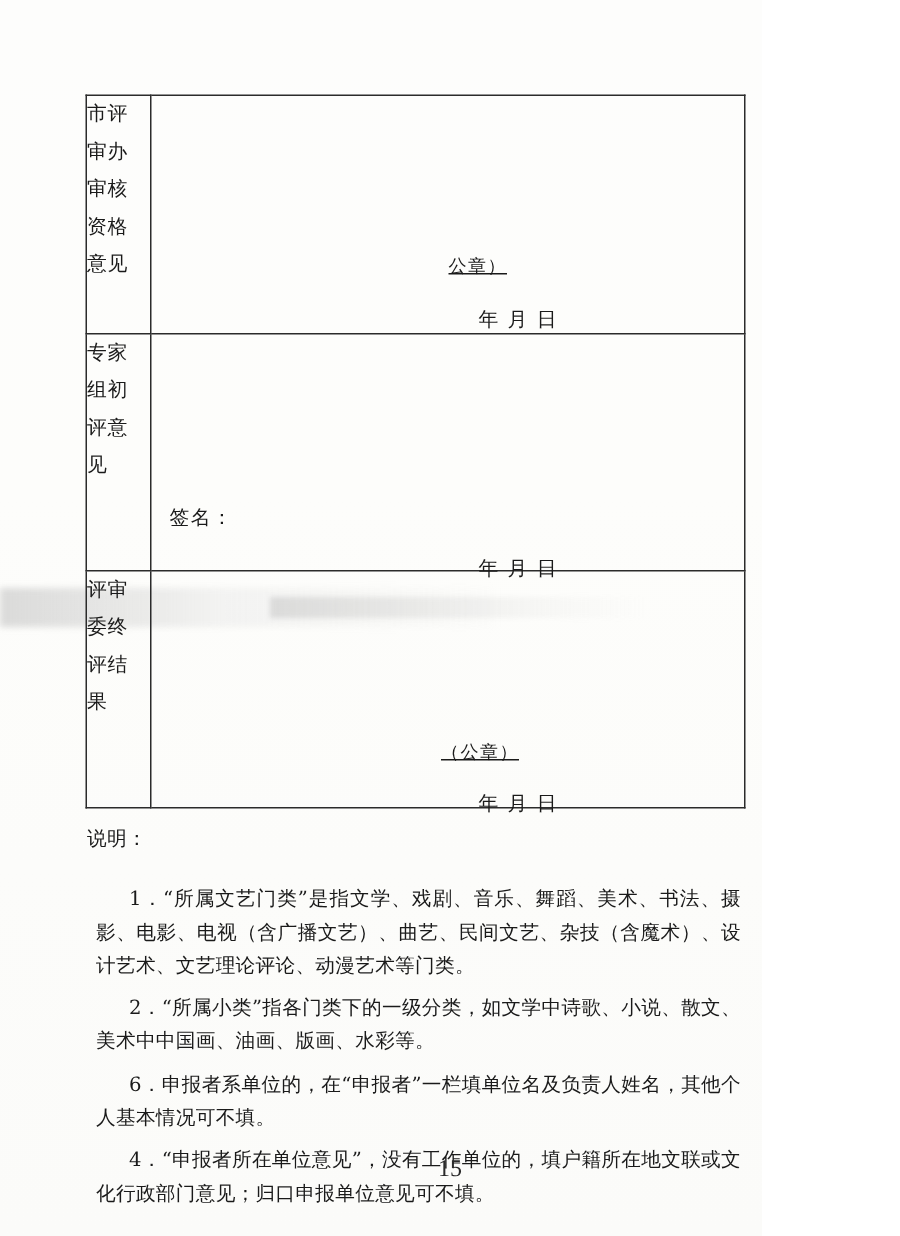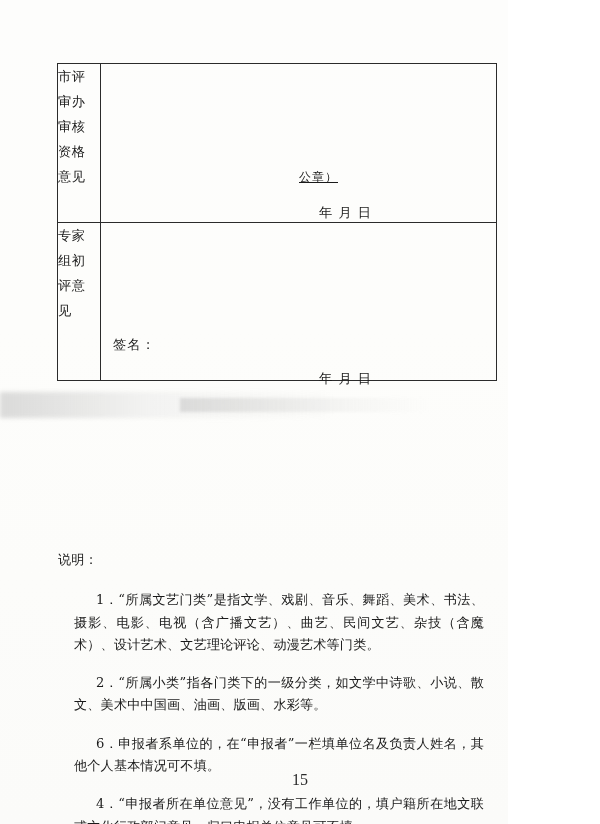--- a/index.html
+++ b/index.html
@@ -109,21 +109,21 @@
     width: 442px;
     font-size: 13.1px;
     line-height: 22.3px;
     letter-spacing: 0.2px;
     text-align: justify;
   }
   .notes .title {
     margin: 0 0 18px 0;
   }
   .notes p {
-    margin: 16px;
+    margin: 6px;
     text-indent: 0;
   }
   .notes .item {
     text-indent: 22px;
   }
   .pageno {
     position: absolute;
     left: 0;
     top: 771px;
     width: 600px;
@@ -161,20 +161,32 @@
         <div class="lbl">专家
 组初
 评意
 见</div>
       </td>
       <td class="body-cell">
         <div class="signline r2-sign">签名：</div>
         <div class="datel r2-date">年  月  日</div>
       </td>
     </tr>
+    <tr class="row3">
+      <td class="lbl-cell">
+        <div class="lbl">评审
+委终
+评结
+果</div>
+      </td>
+      <td class="body-cell">
+        <div class="seal r3-seal">（公章）</div>
+        <div class="datel r3-date">年  月  日</div>
+      </td>
+    </tr>
   </tbody>
     </table>
 
   <div class="notes">
     <p class="title">说明：</p>
     <p class="item">1．“所属文艺门类”是指文学、戏剧、音乐、舞蹈、美术、书法、摄影、电影、电视（含广播文艺）、曲艺、民间文艺、杂技（含魔术）、设计艺术、文艺理论评论、动漫艺术等门类。</p>
     <p class="item">2．“所属小类”指各门类下的一级分类，如文学中诗歌、小说、散文、美术中中国画、油画、版画、水彩等。</p>
     <p class="item">6．申报者系单位的，在“申报者”一栏填单位名及负责人姓名，其他个人基本情况可不填。</p>
     <p class="item">4．“申报者所在单位意见”，没有工作单位的，填户籍所在地文联或文化行政部门意见；归口申报单位意见可不填。</p>
   </div>

